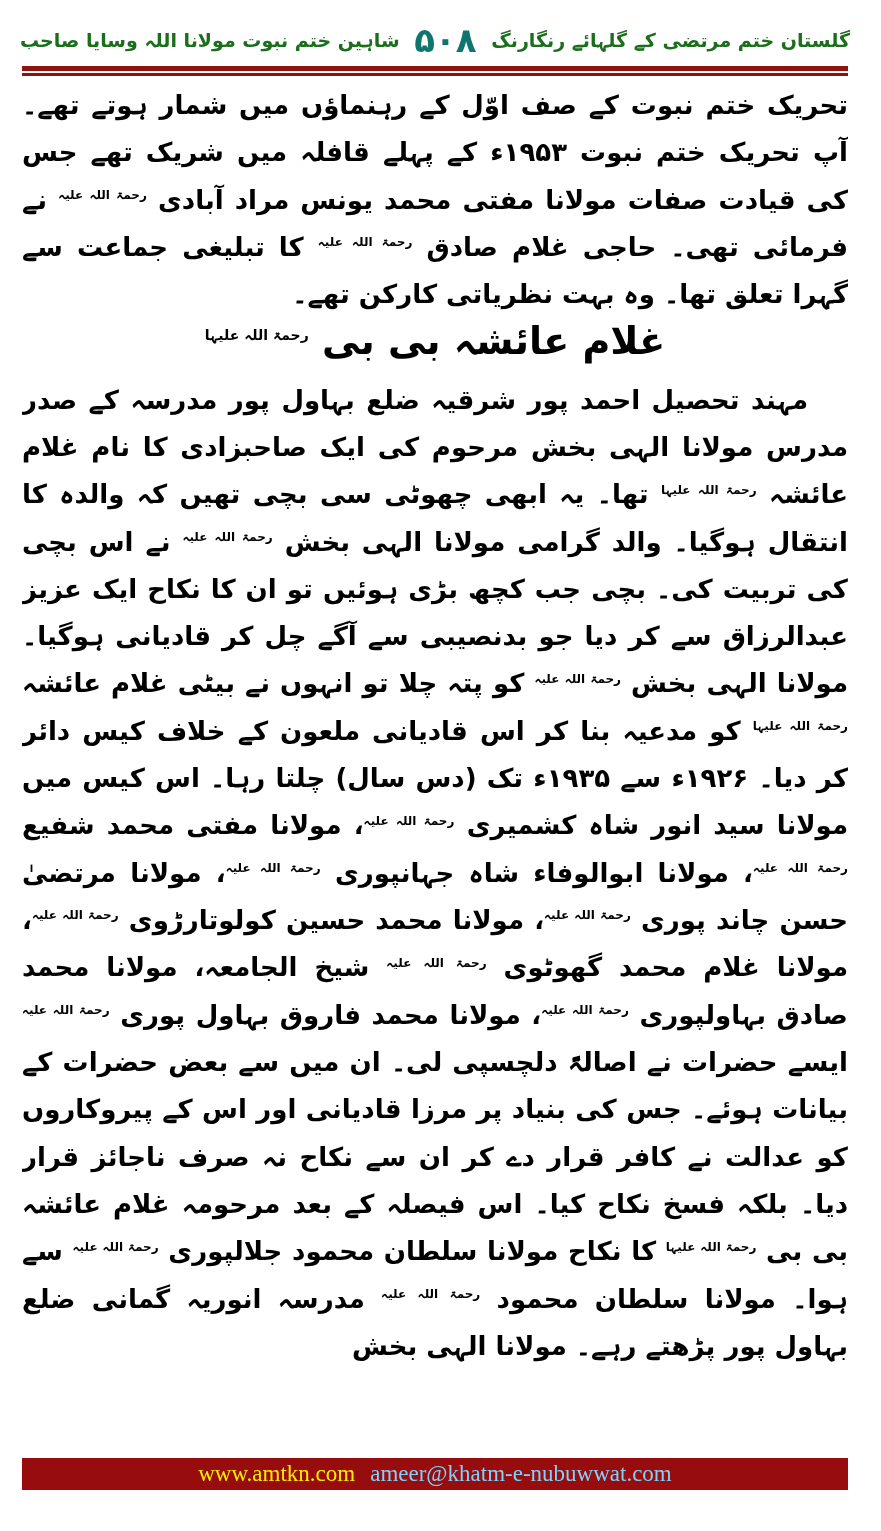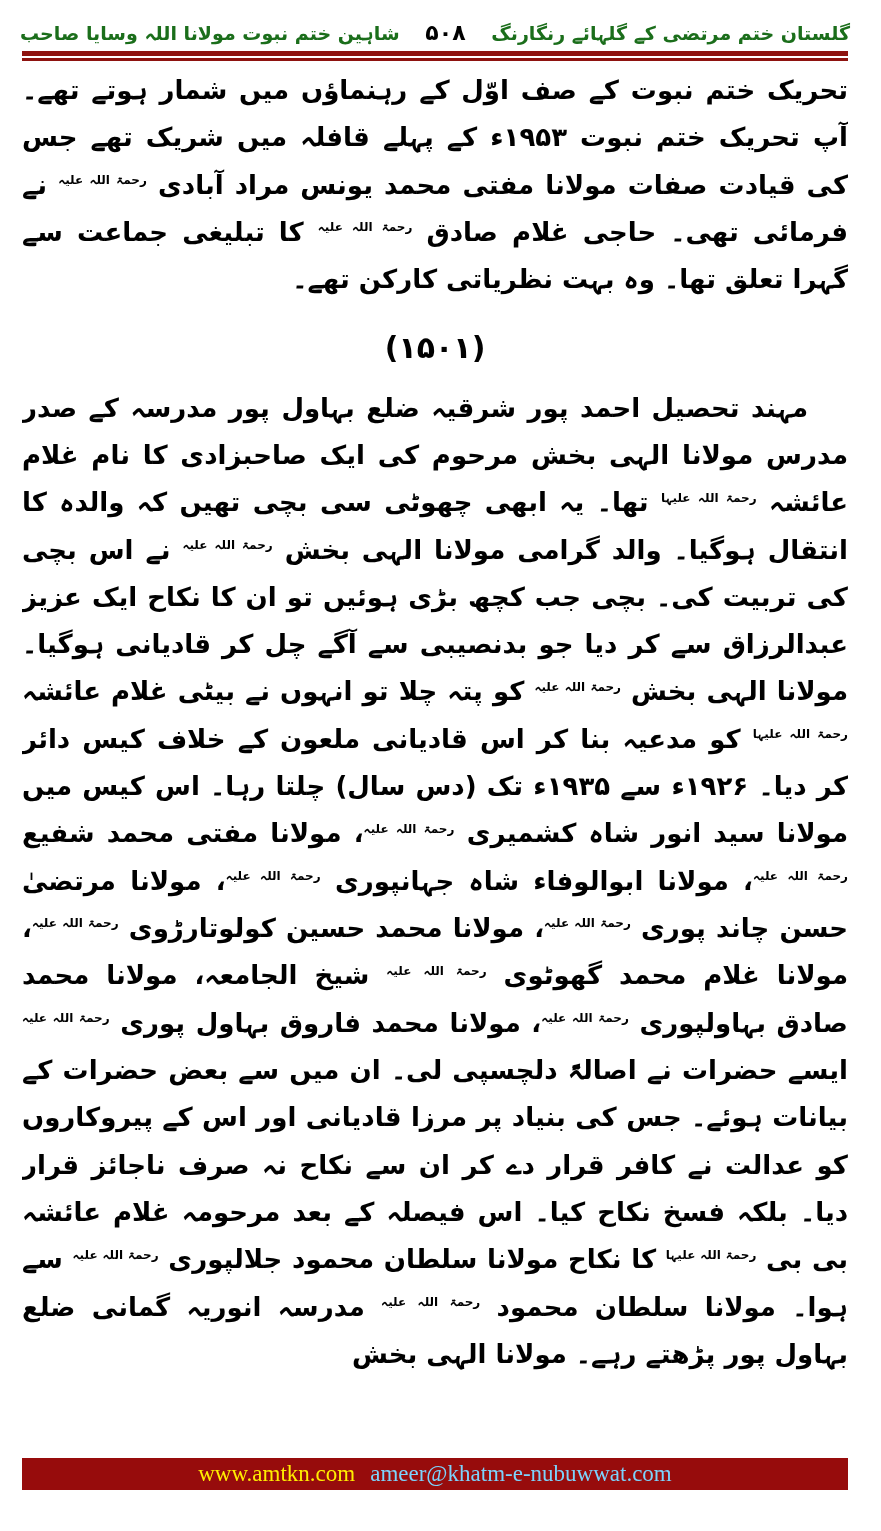--- a/index.html
+++ b/index.html
@@ -21,23 +21,23 @@
     direction: ltr;
   }
   .header-title {
     color: #1b6e1b;
     font-weight: bold;
     font-size: 19px;
     direction: rtl;
     white-space: nowrap;
   }
   .header-page-number {
-    color: #000000;
+    color: #0f766e;
     font-weight: bold;
-    font-size: 22px;
+    font-size: 34px;
     letter-spacing: 2px;
   }
   .rule { margin: 2px 22px 0 22px; }
   .rule-thick { height: 5px; background: #8e1310; }
   .rule-gap { height: 2px; background: #ffffff; }
   .rule-thin { height: 3px; background: #8e1310; }
   
   .content {
     direction: rtl;
     margin: 6px 22px 0 22px;
@@ -117,22 +117,25 @@
   <div class="rule">
     <div class="rule-thick"></div>
     <div class="rule-gap"></div>
     <div class="rule-thin"></div>
   </div>
 
   <div class="content">
 
     <p class="para"><span class="seg">تحریک ختم نبوت کے صف اوّل کے رہنماؤں میں شمار ہوتے تھے۔ آپ تحریک ختم نبوت ۱۹۵۳ء کے پہلے قافلہ میں شریک تھے جس کی قیادت صفات مولانا مفتی محمد یونس مراد آبادی </span><span class="honorific">رحمۃ اللہ علیہ</span><span class="seg"> نے فرمائی تھی۔ حاجی غلام صادق </span><span class="honorific">رحمۃ اللہ علیہ</span><span class="seg"> کا تبلیغی جماعت سے گہرا تعلق تھا۔ وہ بہت نظریاتی کارکن تھے۔</span></p>
 
-    <div class="entry-number">(۱۵۰۱)</div>
 
+    <div class="entry-name">
+      <span>غلام عائشہ بی بی</span>
+      <span class="name-honorific">رحمۃ اللہ علیہا</span>
+    </div>
 
 
     <p class="para main-para"><span class="seg">مہند تحصیل احمد پور شرقیہ ضلع بہاول پور مدرسہ کے صدر مدرس مولانا الہی بخش مرحوم کی ایک صاحبزادی کا نام غلام عائشہ </span><span class="honorific">رحمۃ اللہ علیہا</span><span class="seg"> تھا۔ یہ ابھی چھوٹی سی بچی تھیں کہ والدہ کا انتقال ہوگیا۔ والد گرامی مولانا الہی بخش </span><span class="honorific">رحمۃ اللہ علیہ</span><span class="seg"> نے اس بچی کی تربیت کی۔ بچی جب کچھ بڑی ہوئیں تو ان کا نکاح ایک عزیز عبدالرزاق سے کر دیا جو بدنصیبی سے آگے چل کر قادیانی ہوگیا۔ مولانا الہی بخش </span><span class="honorific">رحمۃ اللہ علیہ</span><span class="seg"> کو پتہ چلا تو انہوں نے بیٹی غلام عائشہ </span><span class="honorific">رحمۃ اللہ علیہا</span><span class="seg"> کو مدعیہ بنا کر اس قادیانی ملعون کے خلاف کیس دائر کر دیا۔ ۱۹۲۶ء سے ۱۹۳۵ء تک (دس سال) چلتا رہا۔ اس کیس میں مولانا سید انور شاہ کشمیری </span><span class="honorific">رحمۃ اللہ علیہ</span><span class="seg">، مولانا مفتی محمد شفیع </span><span class="honorific">رحمۃ اللہ علیہ</span><span class="seg">، مولانا ابوالوفاء شاہ جہانپوری </span><span class="honorific">رحمۃ اللہ علیہ</span><span class="seg">، مولانا مرتضیٰ حسن چاند پوری </span><span class="honorific">رحمۃ اللہ علیہ</span><span class="seg">، مولانا محمد حسین کولوتارڑوی </span><span class="honorific">رحمۃ اللہ علیہ</span><span class="seg">، مولانا غلام محمد گھوٹوی </span><span class="honorific">رحمۃ اللہ علیہ</span><span class="seg"> شیخ الجامعہ، مولانا محمد صادق بہاولپوری </span><span class="honorific">رحمۃ اللہ علیہ</span><span class="seg">، مولانا محمد فاروق بہاول پوری </span><span class="honorific">رحمۃ اللہ علیہ</span><span class="seg"> ایسے حضرات نے اصالۃً دلچسپی لی۔ ان میں سے بعض حضرات کے بیانات ہوئے۔ جس کی بنیاد پر مرزا قادیانی اور اس کے پیروکاروں کو عدالت نے کافر قرار دے کر ان سے نکاح نہ صرف ناجائز قرار دیا۔ بلکہ فسخ نکاح کیا۔ اس فیصلہ کے بعد مرحومہ غلام عائشہ بی بی </span><span class="honorific">رحمۃ اللہ علیہا</span><span class="seg"> کا نکاح مولانا سلطان محمود جلالپوری </span><span class="honorific">رحمۃ اللہ علیہ</span><span class="seg"> سے ہوا۔ مولانا سلطان محمود </span><span class="honorific">رحمۃ اللہ علیہ</span><span class="seg"> مدرسہ انوریہ گمانی ضلع بہاول پور پڑھتے رہے۔ مولانا الہی بخش </span></p>
 
   </div>
 
   <div class="footer">
     <span class="f-yellow">www.amtkn.com</span>
     <span class="f-white">ameer@khatm-e-nubuwwat.com</span>
   </div>

